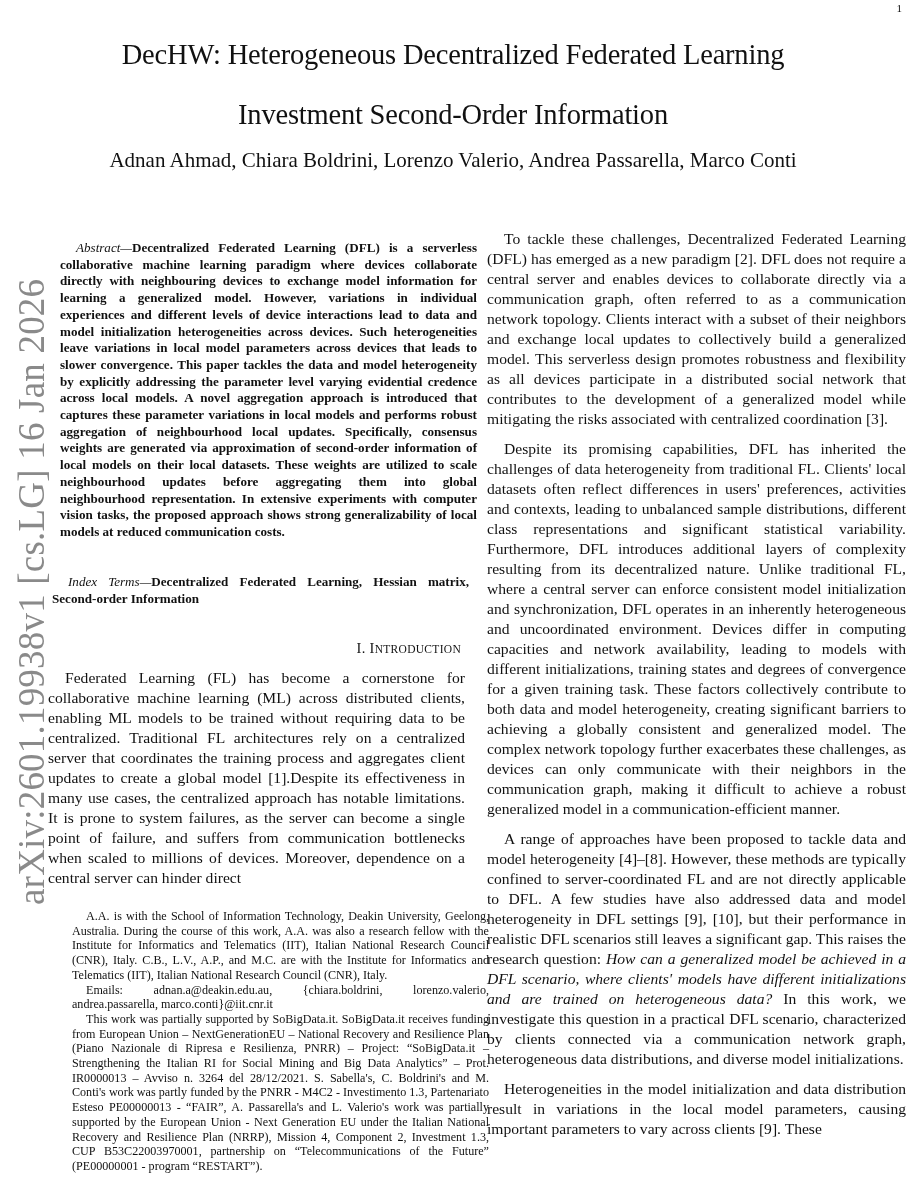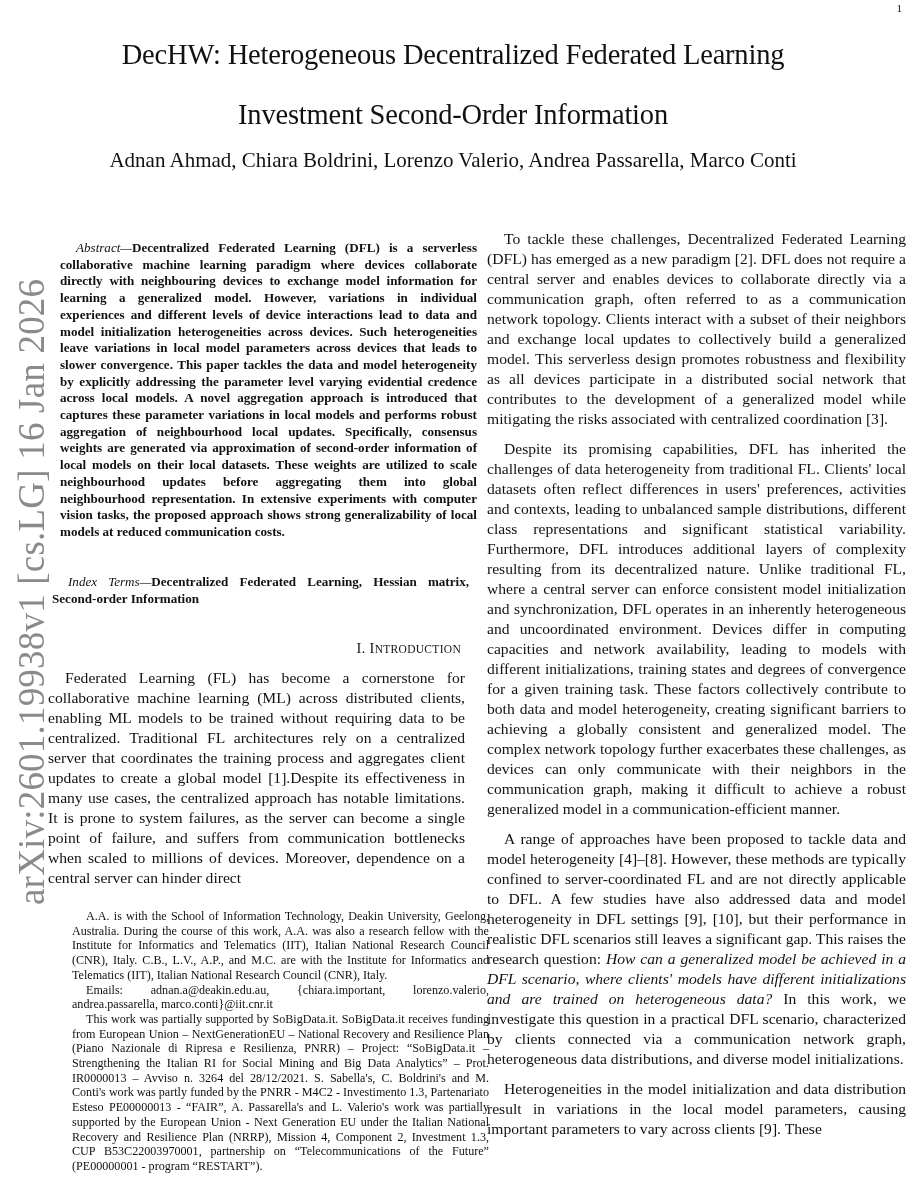--- a/index.html
+++ b/index.html
@@ -43,21 +43,21 @@
 <p class="index-terms"><span class="lead">Index Terms—</span><span>Decentralized Federated Learning, Hessian matrix, Second-order Information</span></p>
 
 <div class="section-heading"><span>I. </span><span>I</span><span class="sc">NTRODUCTION</span></div>
 
 <div class="intro-left">
   <p class="body-text">Federated Learning (FL) has become a cornerstone for collaborative machine learning (ML) across distributed clients, enabling ML models to be trained without requiring data to be centralized. Traditional FL architectures rely on a centralized server that coordinates the training process and aggregates client updates to create a global model [1].Despite its effectiveness in many use cases, the centralized approach has notable limitations. It is prone to system failures, as the server can become a single point of failure, and suffers from communication bottlenecks when scaled to millions of devices. Moreover, dependence on a central server can hinder direct</p>
 </div>
 
 <div class="footnotes">
   <p>A.A. is with the School of Information Technology, Deakin University, Geelong, Australia. During the course of this work, A.A. was also a research fellow with the Institute for Informatics and Telematics (IIT), Italian National Research Council (CNR), Italy. C.B., L.V., A.P., and M.C. are with the Institute for Informatics and Telematics (IIT), Italian National Research Council (CNR), Italy.</p>
-  <p>Emails: adnan.a@deakin.edu.au, {chiara.important, lorenzo.valerio, andrea.passarella, marco.conti}@iit.cnr.it</p>
+  <p>Emails: adnan.a@deakin.edu.au, {chiara.boldrini, lorenzo.valerio, andrea.passarella, marco.conti}@iit.cnr.it</p>
   <p>This work was partially supported by SoBigData.it. SoBigData.it receives funding from European Union – NextGenerationEU – National Recovery and Resilience Plan (Piano Nazionale di Ripresa e Resilienza, PNRR) – Project: “SoBigData.it – Strengthening the Italian RI for Social Mining and Big Data Analytics” – Prot. IR0000013 – Avviso n. 3264 del 28/12/2021. S. Sabella's, C. Boldrini's and M. Conti's work was partly funded by the PNRR - M4C2 - Investimento 1.3, Partenariato Esteso PE00000013 - “FAIR”, A. Passarella's and L. Valerio's work was partially supported by the European Union - Next Generation EU under the Italian National Recovery and Resilience Plan (NRRP), Mission 4, Component 2, Investment 1.3, CUP B53C22003970001, partnership on “Telecommunications of the Future” (PE00000001 - program “RESTART”).</p>
 </div>
 
 <div class="col right">
   <p class="body-text">To tackle these challenges, Decentralized Federated Learning (DFL) has emerged as a new paradigm [2]. DFL does not require a central server and enables devices to collaborate directly via a communication graph, often referred to as a communication network topology. Clients interact with a subset of their neighbors and exchange local updates to collectively build a generalized model. This serverless design promotes robustness and flexibility as all devices participate in a distributed social network that contributes to the development of a generalized model while mitigating the risks associated with centralized coordination [3].</p>
   <p class="body-text">Despite its promising capabilities, DFL has inherited the challenges of data heterogeneity from traditional FL. Clients' local datasets often reflect differences in users' preferences, activities and contexts, leading to unbalanced sample distributions, different class representations and significant statistical variability. Furthermore, DFL introduces additional layers of complexity resulting from its decentralized nature. Unlike traditional FL, where a central server can enforce consistent model initialization and synchronization, DFL operates in an inherently heterogeneous and uncoordinated environment. Devices differ in computing capacities and network availability, leading to models with different initializations, training states and degrees of convergence for a given training task. These factors collectively contribute to both data and model heterogeneity, creating significant barriers to achieving a globally consistent and generalized model. The complex network topology further exacerbates these challenges, as devices can only communicate with their neighbors in the communication graph, making it difficult to achieve a robust generalized model in a communication-efficient manner.</p>
   <p class="body-text"><span>A range of approaches have been proposed to tackle data and model heterogeneity [4]–[8]. However, these methods are typically confined to server-coordinated FL and are not directly applicable to DFL. A few studies have also addressed data and model heterogeneity in DFL settings [9], [10], but their performance in realistic DFL scenarios still leaves a significant gap. This raises the research question: </span><span class="q">How can a generalized model be achieved in a DFL scenario, where clients' models have different initializations and are trained on heterogeneous data?</span><span> In this work, we investigate this question in a practical DFL scenario, characterized by clients connected via a communication network graph, heterogeneous data distributions, and diverse model initializations.</span></p>
   <p class="body-text">Heterogeneities in the model initialization and data distribution result in variations in the local model parameters, causing important parameters to vary across clients [9]. These</p>
 </div>
 

